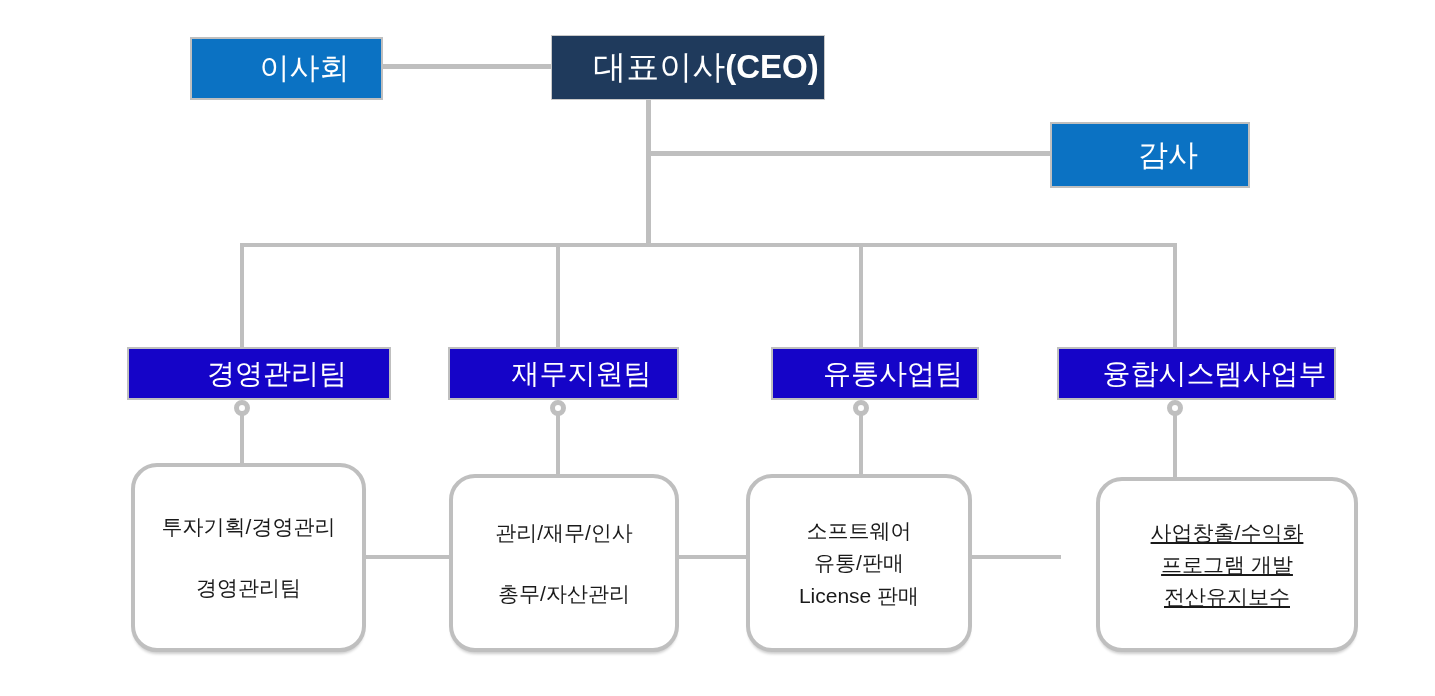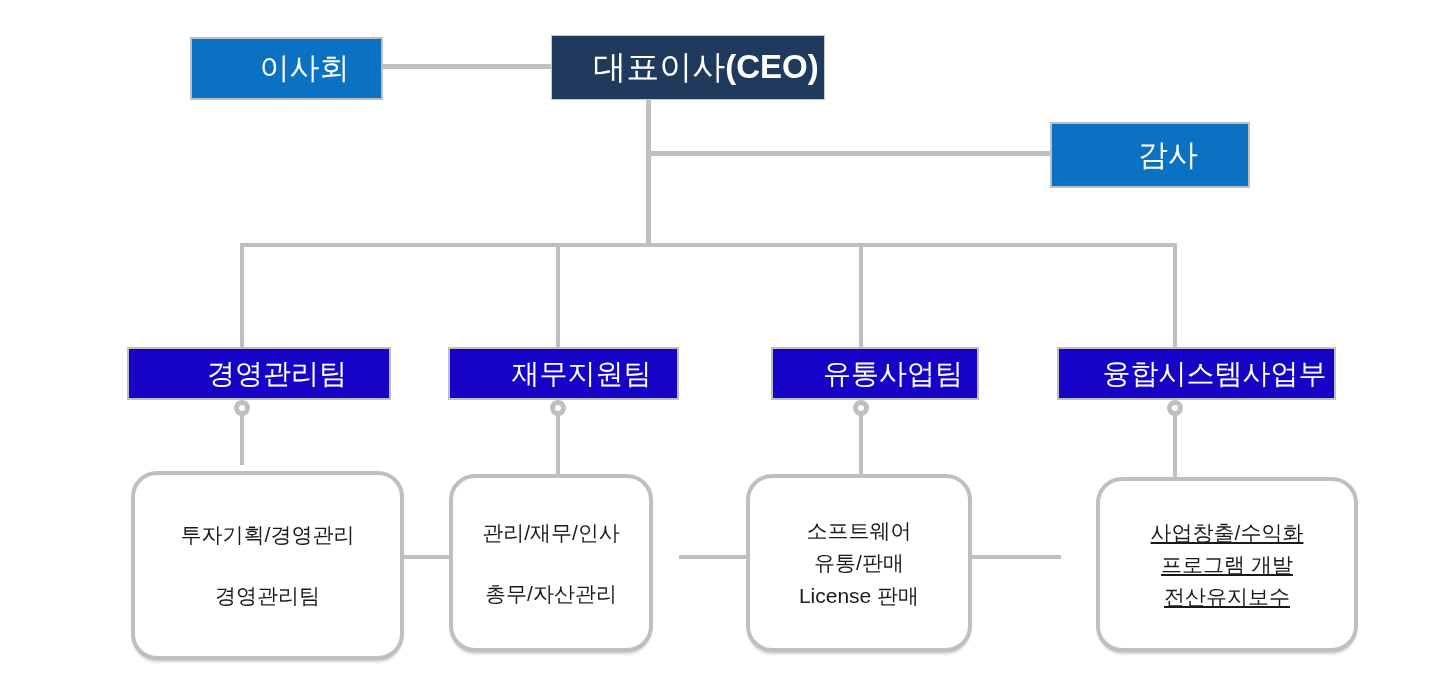--- a/index.html
+++ b/index.html
@@ -124,26 +124,26 @@
   <div class="box royal" style="left:448px; top:347px; width:231px; height:53px;">
     <span>재무지원팀</span>
   </div>
   <div class="box royal" style="left:743px; top:347px; width:208px; height:53px;margin-left:28px;">
     <span>유통사업팀</span>
   </div>
   <div class="box royal" style="left:1057px; top:347px; width:279px; height:53px;">
     <span>융합시스템사업부</span>
   </div>
 
-  <div class="duty spread" style="left:131px; top:463px; width:273px; height:189px;margin-top:8px;">
+  <div class="duty spread" style="left:131px; top:463px; width:235px; height:189px;">
     <span>투자기획/경영관리</span>
     <span>경영관리팀</span>
   </div>
 
-  <div class="duty spread" style="left:449px; top:474px; width:204px; height:178px;">
+  <div class="duty spread" style="left:449px; top:474px; width:230px; height:178px;">
     <span>관리/재무/인사</span>
     <span>총무/자산관리</span>
   </div>
 
   <div class="duty tight" style="left:746px; top:474px; width:226px; height:178px;">
     <span>소프트웨어</span>
     <span>유통/판매</span>
     <span>License 판매</span>
   </div>
 

